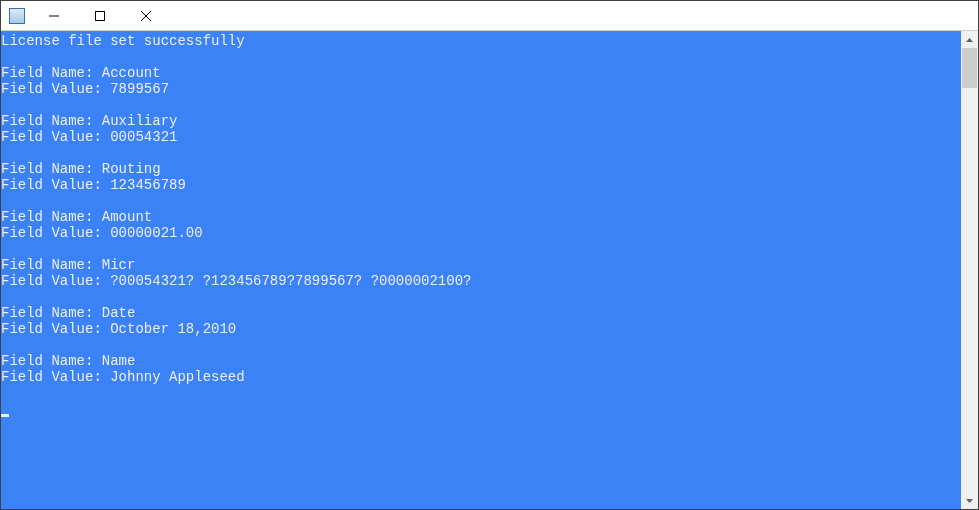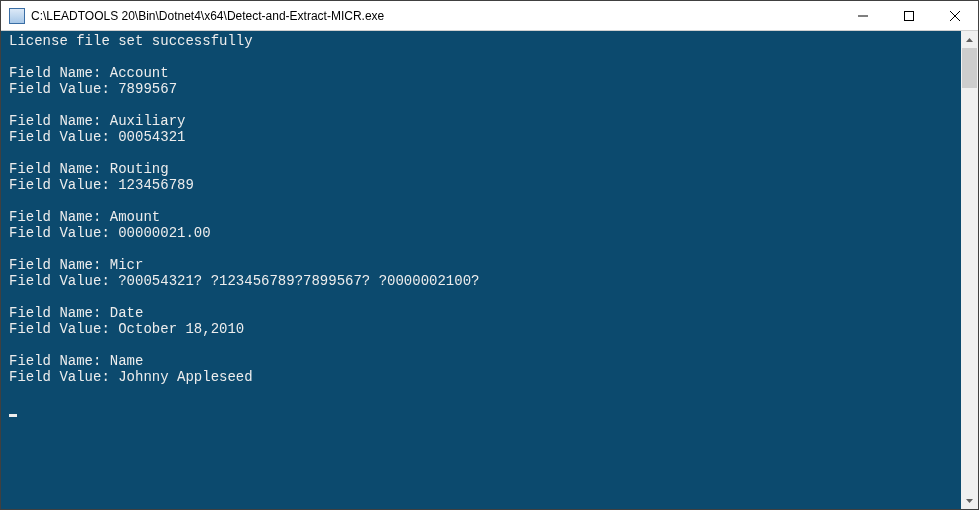--- a/index.html
+++ b/index.html
@@ -24,23 +24,23 @@
   .win-controls { display: flex; height: 100%; }
   .win-btn {
     width: 46px; height: 100%; display: flex; align-items: center; justify-content: center;
     font-size: 10px; color: #000; cursor: default;
   }
   .win-btn svg { display: block; }
   .client {
     flex: 1; display: flex; background: #000; position: relative; min-height: 0;
   }
   .console {
-    flex: 1; background: #0c4a6e; color: #ededed;
+    flex: 1; background: #3b82f6; color: #ededed;
     font-family: Consolas, "Courier New", monospace;
-    font-size: 14px; line-height: 16px; padding: 2px 4px 0 8px;
+    font-size: 14px; line-height: 16px; padding: 2px 4px 0 0;
     white-space: pre; overflow: hidden;
   }
   .cursor {
     display: inline-block; width: 8px; height: 3px; background: #ededed;
     vertical-align: bottom; margin-top: 10px;
   }
   .scrollbar {
     width: 17px; background: #f0f0f0; display: flex; flex-direction: column;
     border-left: 0;
   }
@@ -54,21 +54,20 @@
     background: #cdcdcd;
   }
 </style>
 </head>
 <body>
 
 <div class="window">
 
   <div class="titlebar">
     <span class="app-icon"></span>
-    <span class="title-text">C:\LEADTOOLS 20\Bin\Dotnet4\x64\Detect-and-Extract-MICR.exe</span>
     <div class="win-controls">
       <div class="win-btn">
         <svg width="10" height="10" viewBox="0 0 10 10">
             <line x1="0" y1="5" x2="10" y2="5" stroke="currentColor" stroke-width="1"></line>
           </svg>
       </div>
       <div class="win-btn">
         <svg width="10" height="10" viewBox="0 0 10 10">
             <rect x="0.5" y="0.5" width="9" height="9" fill="none" stroke="currentColor" stroke-width="1"></rect>
           </svg>

